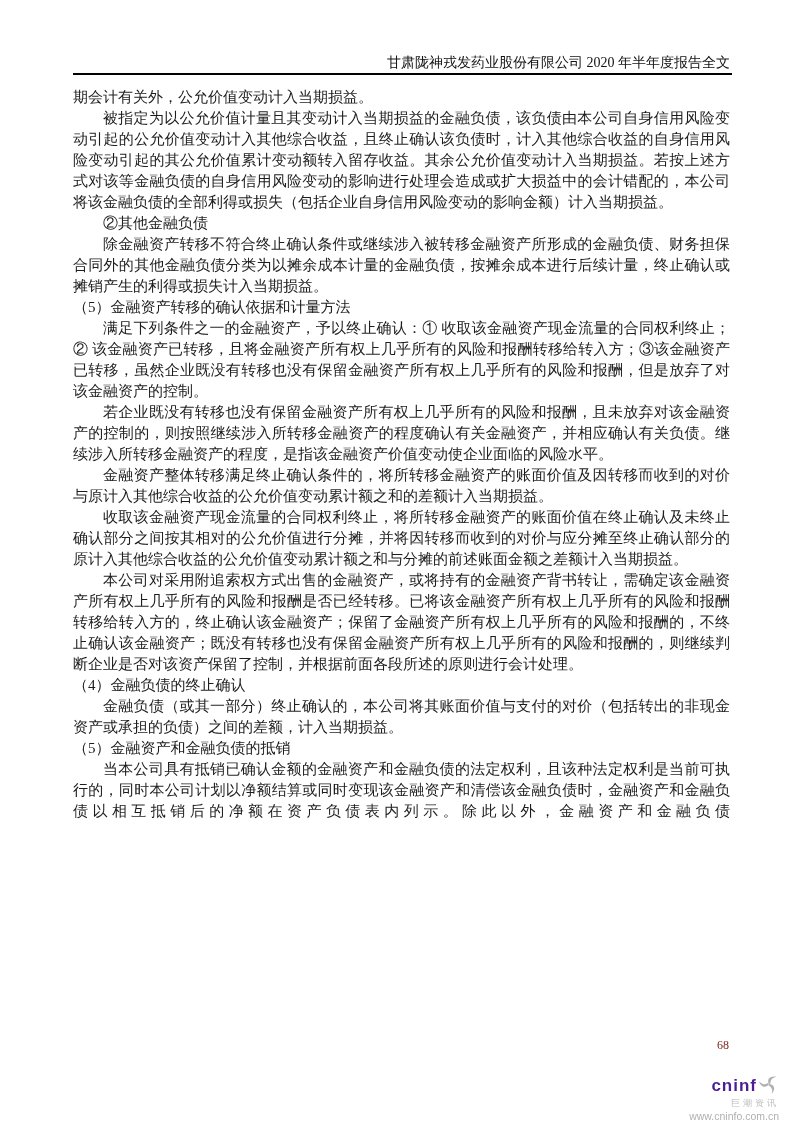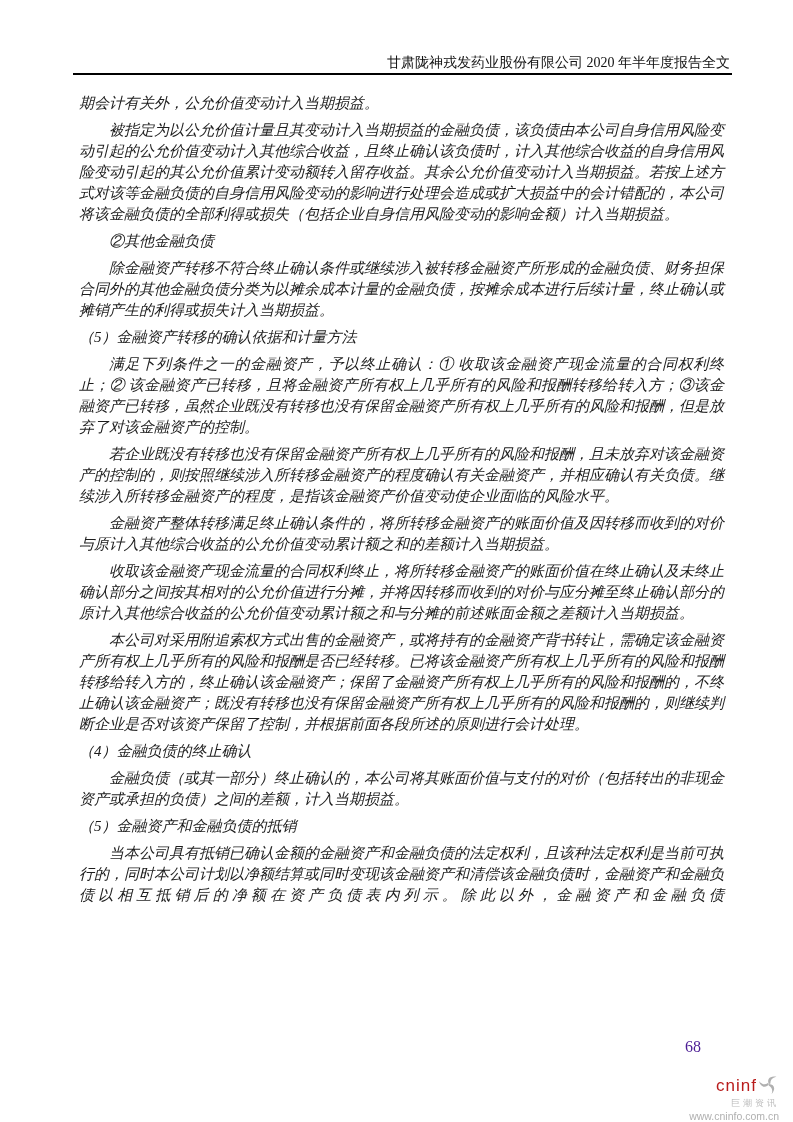--- a/index.html
+++ b/index.html
@@ -39,54 +39,53 @@
     position: absolute;
     left: 73px;
     top: 87px;
     width: 657px;
     font-size: 15px;
     line-height: 21px;
     text-align: justify;
     text-justify: inter-ideograph;
   }
   .content p.para {
-    margin: 6px;
+    margin: 0;
     padding: 0;
-    font-style: italic;
   }
   .content p.para.indent { text-indent: 2em; }
   .content p.para.flush-last { text-align-last: justify; }
   .page-number {
     position: absolute;
-    right: 92px;
+    right: 64px;
     top: 1038px;
-    font-size: 16px;
-    color: #4c1d95;
+    font-size: 12px;
+    color: #7f1d1d;
   }
   .watermark {
     position: absolute;
     right: 14px;
     top: 1074px;
     width: 150px;
     text-align: right;
     color: #b2b2b2;
     font-family: "Liberation Sans", "DejaVu Sans", sans-serif;
     line-height: 1;
   }
   .wm-row {
     display: flex;
     align-items: center;
     justify-content: flex-end;
     gap: 2px;
   }
   .wm-brand {
     font-size: 17px;
-    font-weight: normal;
+    font-weight: bold;
     letter-spacing: 1px;
-    color: #b91c1c;
+    color: #4c1d95;
     margin-left: 22px;
   }
   .wm-caption {
     font-size: 9px;
     letter-spacing: 3px;
     margin-top: 2px;
     color: #bcbcbc;
   }
   .wm-url {
     font-size: 10.5px;

